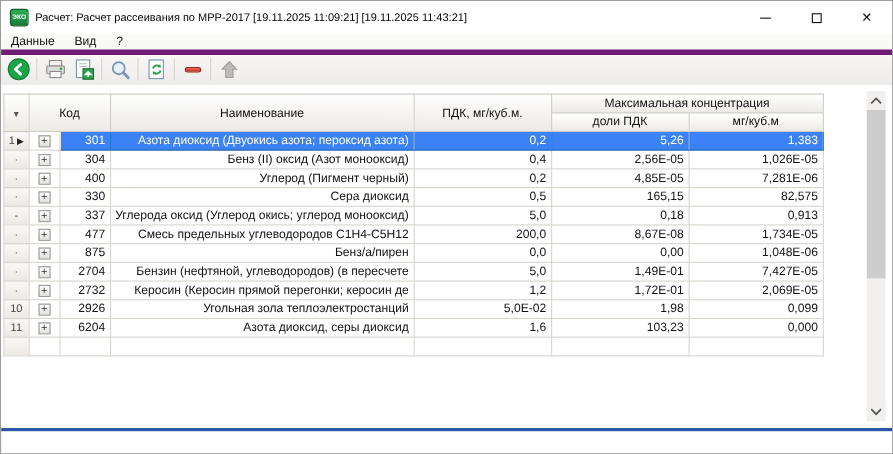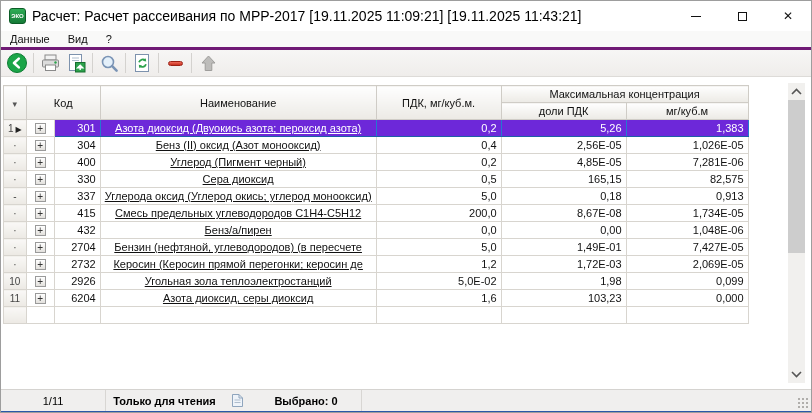--- a/index.html
+++ b/index.html
@@ -2,49 +2,49 @@
 <html><head>
 <meta charset="utf-8">
 <style>
   * { margin:0; padding:0; box-sizing:border-box; }
   html,body { width:812px; height:413px; font-family:"Liberation Sans", sans-serif; background:#e6e6e6; }
   .window { position:relative; width:812px; height:413px; background:#ffffff; border:1px solid #9d9d9d; overflow:hidden; }
 
   
   .titlebar { height:30px; display:flex; align-items:center; background:#ffffff; }
   .app-icon { width:17px; height:16px; margin:0 6px 0 8px; background:linear-gradient(#2fae57,#157a37); border:1px solid #0c5d27; border-radius:3px; color:#fff; font-size:6px; font-weight:bold; display:flex; align-items:center; justify-content:center; letter-spacing:0; }
-  .title-text { font-size:14px; color:#000; white-space:nowrap; }
+  .title-text { font-size:10px; color:#000; white-space:nowrap; }
   .win-buttons { margin-left:auto; display:flex; height:30px; }
   .win-btn { width:46px; height:30px; display:flex; align-items:center; justify-content:center; font-size:12px; color:#111; }
   .glyph-min { width:10px; height:1px; background:#111; display:block; }
   .glyph-max { width:9px; height:9px; border:1px solid #111; display:block; }
 
   
-  .menubar { height:19px; display:flex; align-items:center; background:#f9f9f8; font-size:11px; color:#111; border-bottom:3px solid #701a75; }
+  .menubar { height:19px; display:flex; align-items:center; background:#f9f9f8; font-size:11px; color:#111; border-bottom:5px solid #701a75; }
   .menu-item { padding:2px 9px; }
 
   
   .toolbar { height:27px; background:linear-gradient(#f7f6f5,#efedeb); display:flex; align-items:center; padding-left:3px; border-bottom:1px solid #dddbd8; }
   .tb-btn { width:26px; height:24px; display:flex; align-items:center; justify-content:center; }
   .tb-sep { width:1px; height:20px; background:#d4d2cf; margin:0 3px; }
   .dash-red { width:15px; height:5px; background:linear-gradient(#ef6a5a,#c62f1e); border:1px solid #9c2115; border-radius:3px; }
 
   
   .content { position:relative; height:312px; background:#ffffff; }
   .grid-wrap { position:absolute; left:2px; top:8px; }
   table.grid { border-collapse:collapse; table-layout:fixed; font-size:11px; color:#111; }
   table.grid td, table.grid th { border:1px solid #d8d5cf; padding:0 4px; height:17px; overflow:hidden; white-space:nowrap; }
   table.grid th { border-color:#cfccc6; font-weight:normal; background:linear-gradient(#fefefe,#eceae5); text-align:center; font-size:11px; }
   th.group { height:20px; }
   td.ind, th.ind { background:linear-gradient(#f9f8f6,#ece9e4); border-color:#cfccc6; text-align:center; color:#444; padding:0 1px; font-size:10px; }
   td.expander { text-align:center; padding:0; }
   .plusbox { display:inline-block; width:11px; height:11px; line-height:9px; font-size:10px; color:#333; border:1px solid #9a9a9a; background:linear-gradient(#ffffff,#e3e1dd); vertical-align:middle; }
   td.num { text-align:right; }
-  td.name { text-align:center;text-decoration:underline; }
-  tr.selected td.data-cell { background:#6d28d9; color:#ffffff; border-color:#2578d0; border-top-color:#1c5fa8; border-bottom-color:#1c5fa8; }
+  td.name { text-align:right; }
+  tr.selected td.data-cell { background:#3b82f6; color:#ffffff; border-color:#2578d0; border-top-color:#1c5fa8; border-bottom-color:#1c5fa8; }
   .row-arrow { font-size:8px; margin-left:2px; color:#222; }
   .hdr-tri { font-size:9px; color:#555; }
 
   
   .vscroll { position:absolute; top:6px; right:6px; width:17px; height:300px; background:#f1f0ee; }
   .sb-arrow { position:absolute; left:0; width:17px; height:17px; display:flex; align-items:center; justify-content:center; background:#f1f0ee; }
   .sb-up { top:0; } .sb-down { bottom:0; }
   .sb-thumb { position:absolute; left:0; top:17px; width:17px; height:153px; background:#cdcdcd; }
 
   
@@ -210,51 +210,51 @@
             <td class="expander"><span class="plusbox">+</span></td>
             <td class="num data-cell">337</td>
             <td class="name data-cell">Углерода оксид (Углерод окись; углерод монооксид)</td>
             <td class="num data-cell">5,0</td>
             <td class="num data-cell">0,18</td>
             <td class="num data-cell">0,913</td>
           </tr>
           <tr>
             <td class="ind">·</td>
             <td class="expander"><span class="plusbox">+</span></td>
-            <td class="num data-cell">415</td>
+            <td class="num data-cell">477</td>
             <td class="name data-cell">Смесь предельных углеводородов С1Н4-С5Н12</td>
             <td class="num data-cell">200,0</td>
             <td class="num data-cell">8,67E-08</td>
             <td class="num data-cell">1,734E-05</td>
           </tr>
           <tr>
             <td class="ind">·</td>
             <td class="expander"><span class="plusbox">+</span></td>
-            <td class="num data-cell">432</td>
+            <td class="num data-cell">875</td>
             <td class="name data-cell">Бенз/а/пирен</td>
             <td class="num data-cell">0,0</td>
             <td class="num data-cell">0,00</td>
             <td class="num data-cell">1,048E-06</td>
           </tr>
           <tr>
             <td class="ind">·</td>
             <td class="expander"><span class="plusbox">+</span></td>
             <td class="num data-cell">2704</td>
             <td class="name data-cell">Бензин (нефтяной, углеводородов) (в пересчете</td>
             <td class="num data-cell">5,0</td>
             <td class="num data-cell">1,49E-01</td>
             <td class="num data-cell">7,427E-05</td>
           </tr>
           <tr>
             <td class="ind">·</td>
             <td class="expander"><span class="plusbox">+</span></td>
             <td class="num data-cell">2732</td>
             <td class="name data-cell">Керосин (Керосин прямой перегонки; керосин де</td>
             <td class="num data-cell">1,2</td>
-            <td class="num data-cell">1,72E-03</td>
+            <td class="num data-cell">1,72E-01</td>
             <td class="num data-cell">2,069E-05</td>
           </tr>
           <tr>
             <td class="ind">10</td>
             <td class="expander"><span class="plusbox">+</span></td>
             <td class="num data-cell">2926</td>
             <td class="name data-cell">Угольная зола теплоэлектростанций</td>
             <td class="num data-cell">5,0E-02</td>
             <td class="num data-cell">1,98</td>
             <td class="num data-cell">0,099</td>
@@ -289,32 +289,15 @@
       </div>
       <div class="sb-thumb"></div>
       <div class="sb-arrow sb-down">
         <svg width="11" height="7">
             <polyline points="1,1 5.5,5.5 10,1" fill="none" stroke="#555" stroke-width="1.6"></polyline>
           </svg>
       </div>
     </div>
   </div>
 
-  <div class="statusbar">
-    <div class="sb-cell cell-pos">1/11</div>
-    <div class="sb-cell cell-mode">Только для чтения</div>
-    <div class="sb-cell cell-icon">
-      <svg width="13" height="15">
-        <path d="M1.5 1.5 H8 L11.5 5 V13.5 H1.5 Z" fill="#eef3f9" stroke="#8fa5bd"></path>
-        <path d="M8 1.5 V5 H11.5" fill="none" stroke="#8fa5bd"></path>
-        <line x1="3.5" y1="7" x2="9.5" y2="7" stroke="#aebdcd"></line>
-        <line x1="3.5" y1="9.5" x2="9.5" y2="9.5" stroke="#aebdcd"></line>
-      </svg>
-    </div>
-    <div class="sb-cell cell-sel">Выбрано: 0</div>
-    <div class="sb-sep2"></div>
-    <div class="sb-rest">
-      <div class="grip"></div>
-    </div>
-  </div>
 
   <div class="bottom-strip"></div>
 </div>
 
 </body></html>

